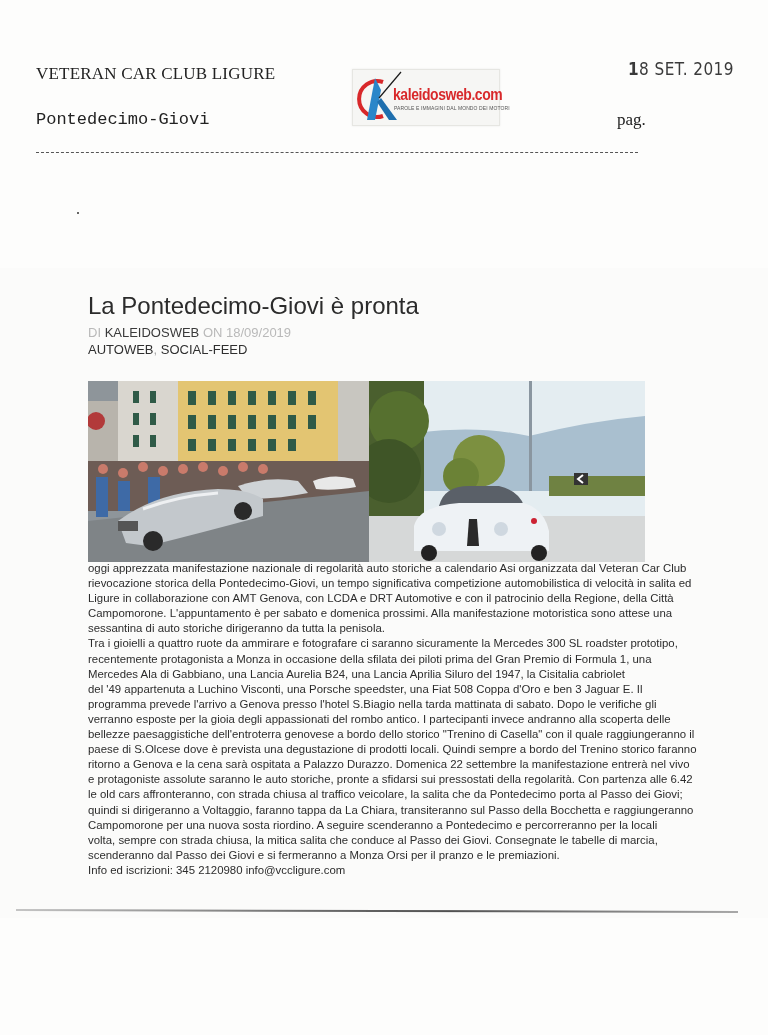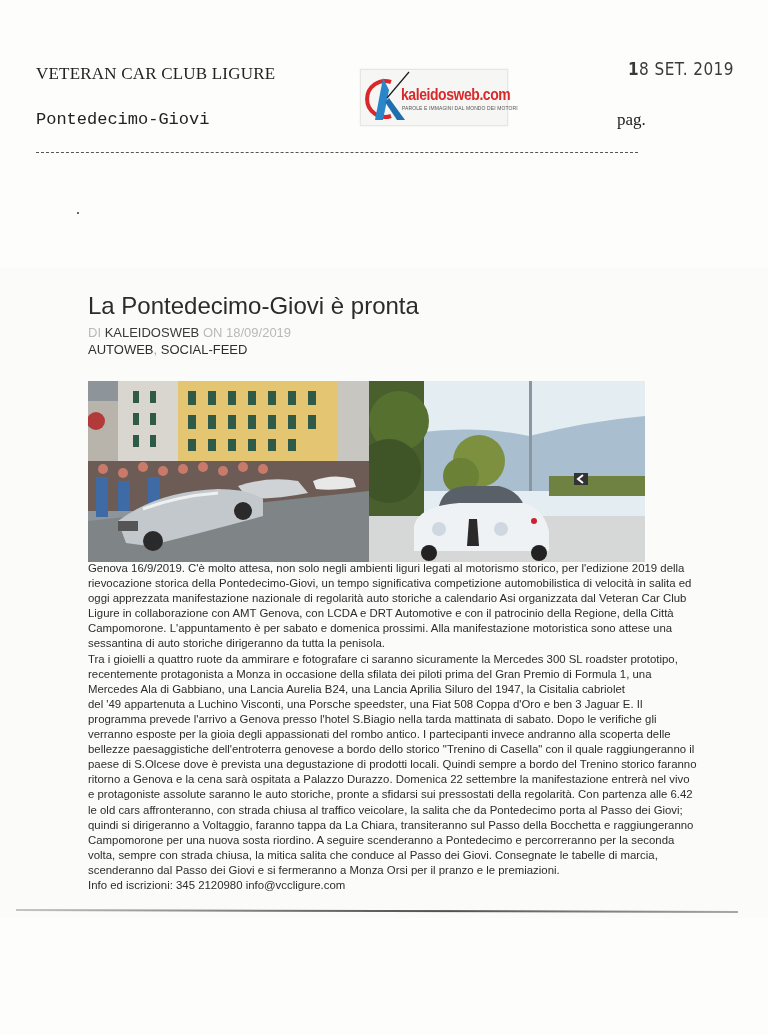--- a/index.html
+++ b/index.html
@@ -11,21 +11,21 @@
     }
     .serif { font-family: "Liberation Serif", "DejaVu Serif", serif; }
     .hdr-club { position: absolute; left: 36px; top: 64px; font-size: 17px; color: #222; letter-spacing: 0.2px; }
     .hdr-sub { position: absolute; left: 36px; top: 110px; font-size: 17px; color: #222; font-family: Liberation Mono, monospace; }
     .hdr-pag { position: absolute; left: 617px; top: 110px; font-size: 17px; color: #222; }
     .hdr-date { position: absolute; left: 628px; top: 58px; font-size: 18px; color: #3a3a3a; font-family: "DejaVu Sans", sans-serif; letter-spacing: 0.5px; transform: scaleX(0.85); transform-origin: left; }
     .hdr-date b { font-weight: bold; }
     .hdr-rule { position: absolute; left: 36px; top: 152px; width: 602px; border-top: 1px dashed #555; height: 0; }
     .stray-dot { position: absolute; left: 77px; top: 212px; width: 2px; height: 2px; background: #333; border-radius: 1px; }
 
-    .logo { position: absolute; left: 352px; top: 69px; width: 146px; height: 55px; background: #f6f6f4; border: 1px solid #e6e6e2; box-shadow: 0 0 2px rgba(0,0,0,0.08); margin-left: 8px; }
+    .logo { position: absolute; left: 352px; top: 69px; width: 146px; height: 55px; background: #f6f6f4; border: 1px solid #e6e6e2; box-shadow: 0 0 2px rgba(0,0,0,0.08); }
     .logo svg { position: absolute; left: 0; top: 0; }
     .logo-text { position: absolute; left: 40px; top: 15px; font-size: 17px; font-weight: bold; color: #d8282a; letter-spacing: -0.5px; transform: scaleX(0.82); transform-origin: left; }
     .logo-tag { position: absolute; left: 41px; top: 35px; font-size: 5px; color: #555; letter-spacing: 0.1px; white-space: nowrap; }
 
     .scan-band { position: absolute; left: 0; top: 268px; width: 768px; height: 650px; background: #fbfbfa; }
 
     .art-title { position: absolute; left: 88px; top: 292px; font-size: 24px; color: #2b2b2b; white-space: nowrap; }
     .art-byline { position: absolute; left: 88px; top: 325px; font-size: 13px; color: #b9b9b9; white-space: nowrap; }
     .art-byline .author { color: #3a3a3a; }
     .art-cats { position: absolute; left: 88px; top: 342px; font-size: 13px; color: #2f2f2f; white-space: nowrap; }
@@ -161,37 +161,36 @@
     <path d="M100 138 L108 138 L110 165 L98 165 Z" fill="#2a2a2a"></path>
     <circle cx="70" cy="148" r="7" fill="#cfd8e0"></circle>
     <circle cx="132" cy="148" r="7" fill="#cfd8e0"></circle>
     <circle cx="165" cy="140" r="3" fill="#c23"></circle>
     <circle cx="60" cy="172" r="8" fill="#222"></circle>
     <circle cx="170" cy="172" r="8" fill="#222"></circle>
   </svg>
 </div>
 
 <div class="body-text">
-  <span class="ln">Genova 16/9/2019. C'è molto attesa, non solo negli ambienti liguri legati al motorismo storico, per l'edizione 2019 della</span>
+  <span class="ln">oggi apprezzata manifestazione nazionale di regolarità auto storiche a calendario Asi organizzata dal Veteran Car Club</span>
   <span class="ln">rievocazione storica della Pontedecimo-Giovi, un tempo significativa competizione automobilistica di velocità in salita ed</span>
-  <span class="ln">oggi apprezzata manifestazione nazionale di regolarità auto storiche a calendario Asi organizzata dal Veteran Car Club</span>
   <span class="ln">Ligure in collaborazione con AMT Genova, con LCDA e DRT  Automotive e con il patrocinio della Regione, della Città</span>
   <span class="ln">Campomorone. L'appuntamento è per sabato e domenica prossimi. Alla manifestazione motoristica sono attese una</span>
   <span class="ln">sessantina di auto storiche dirigeranno da tutta la penisola.</span>
   <span class="ln">Tra i gioielli a quattro ruote da ammirare e fotografare ci saranno sicuramente la Mercedes 300 SL roadster prototipo,</span>
   <span class="ln">recentemente protagonista a Monza in occasione della sfilata dei piloti prima del Gran Premio di Formula 1, una</span>
   <span class="ln">Mercedes Ala di Gabbiano, una Lancia Aurelia B24, una Lancia Aprilia Siluro del 1947, la Cisitalia cabriolet</span>
   <span class="ln">del '49  appartenuta a Luchino Visconti, una Porsche speedster, una Fiat 508 Coppa d'Oro e ben 3 Jaguar E.   Il</span>
   <span class="ln">programma prevede l'arrivo a Genova presso l'hotel S.Biagio nella tarda mattinata di sabato. Dopo le verifiche gli</span>
   <span class="ln">verranno esposte per la gioia degli appassionati del rombo antico. I partecipanti invece andranno alla scoperta delle</span>
   <span class="ln">bellezze paesaggistiche dell'entroterra genovese a bordo dello storico "Trenino di Casella" con il quale  raggiungeranno il</span>
   <span class="ln">paese di S.Olcese dove è prevista una degustazione di prodotti locali. Quindi sempre a bordo del Trenino storico faranno</span>
   <span class="ln">ritorno a Genova e la cena sarà ospitata  a Palazzo Durazzo. Domenica 22 settembre la manifestazione entrerà nel vivo</span>
   <span class="ln">e protagoniste assolute saranno le auto storiche, pronte a sfidarsi sui pressostati della regolarità. Con partenza alle 6.42</span>
   <span class="ln">le old cars affronteranno, con strada chiusa al traffico veicolare, la salita che da Pontedecimo porta al Passo dei Giovi;</span>
   <span class="ln">quindi  si dirigeranno a Voltaggio, faranno tappa da La Chiara, transiteranno sul Passo della Bocchetta e raggiungeranno</span>
-  <span class="ln">Campomorone per una nuova sosta riordino. A seguire scenderanno a Pontedecimo e percorreranno per la seconda</span>
+  <span class="ln">Campomorone per una nuova sosta riordino. A seguire scenderanno a Pontedecimo e percorreranno per la locali</span>
   <span class="ln">volta, sempre con strada chiusa, la mitica salita  che conduce al Passo dei Giovi. Consegnate le tabelle di marcia,</span>
   <span class="ln">scenderanno dal Passo dei Giovi e si fermeranno a Monza Orsi per il pranzo e le premiazioni.</span>
   <span class="ln">Info ed iscrizioni: 345 2120980 info@vccligure.com</span>
 </div>
 
 <div class="bottom-rule"></div>
 
 </body></html>

